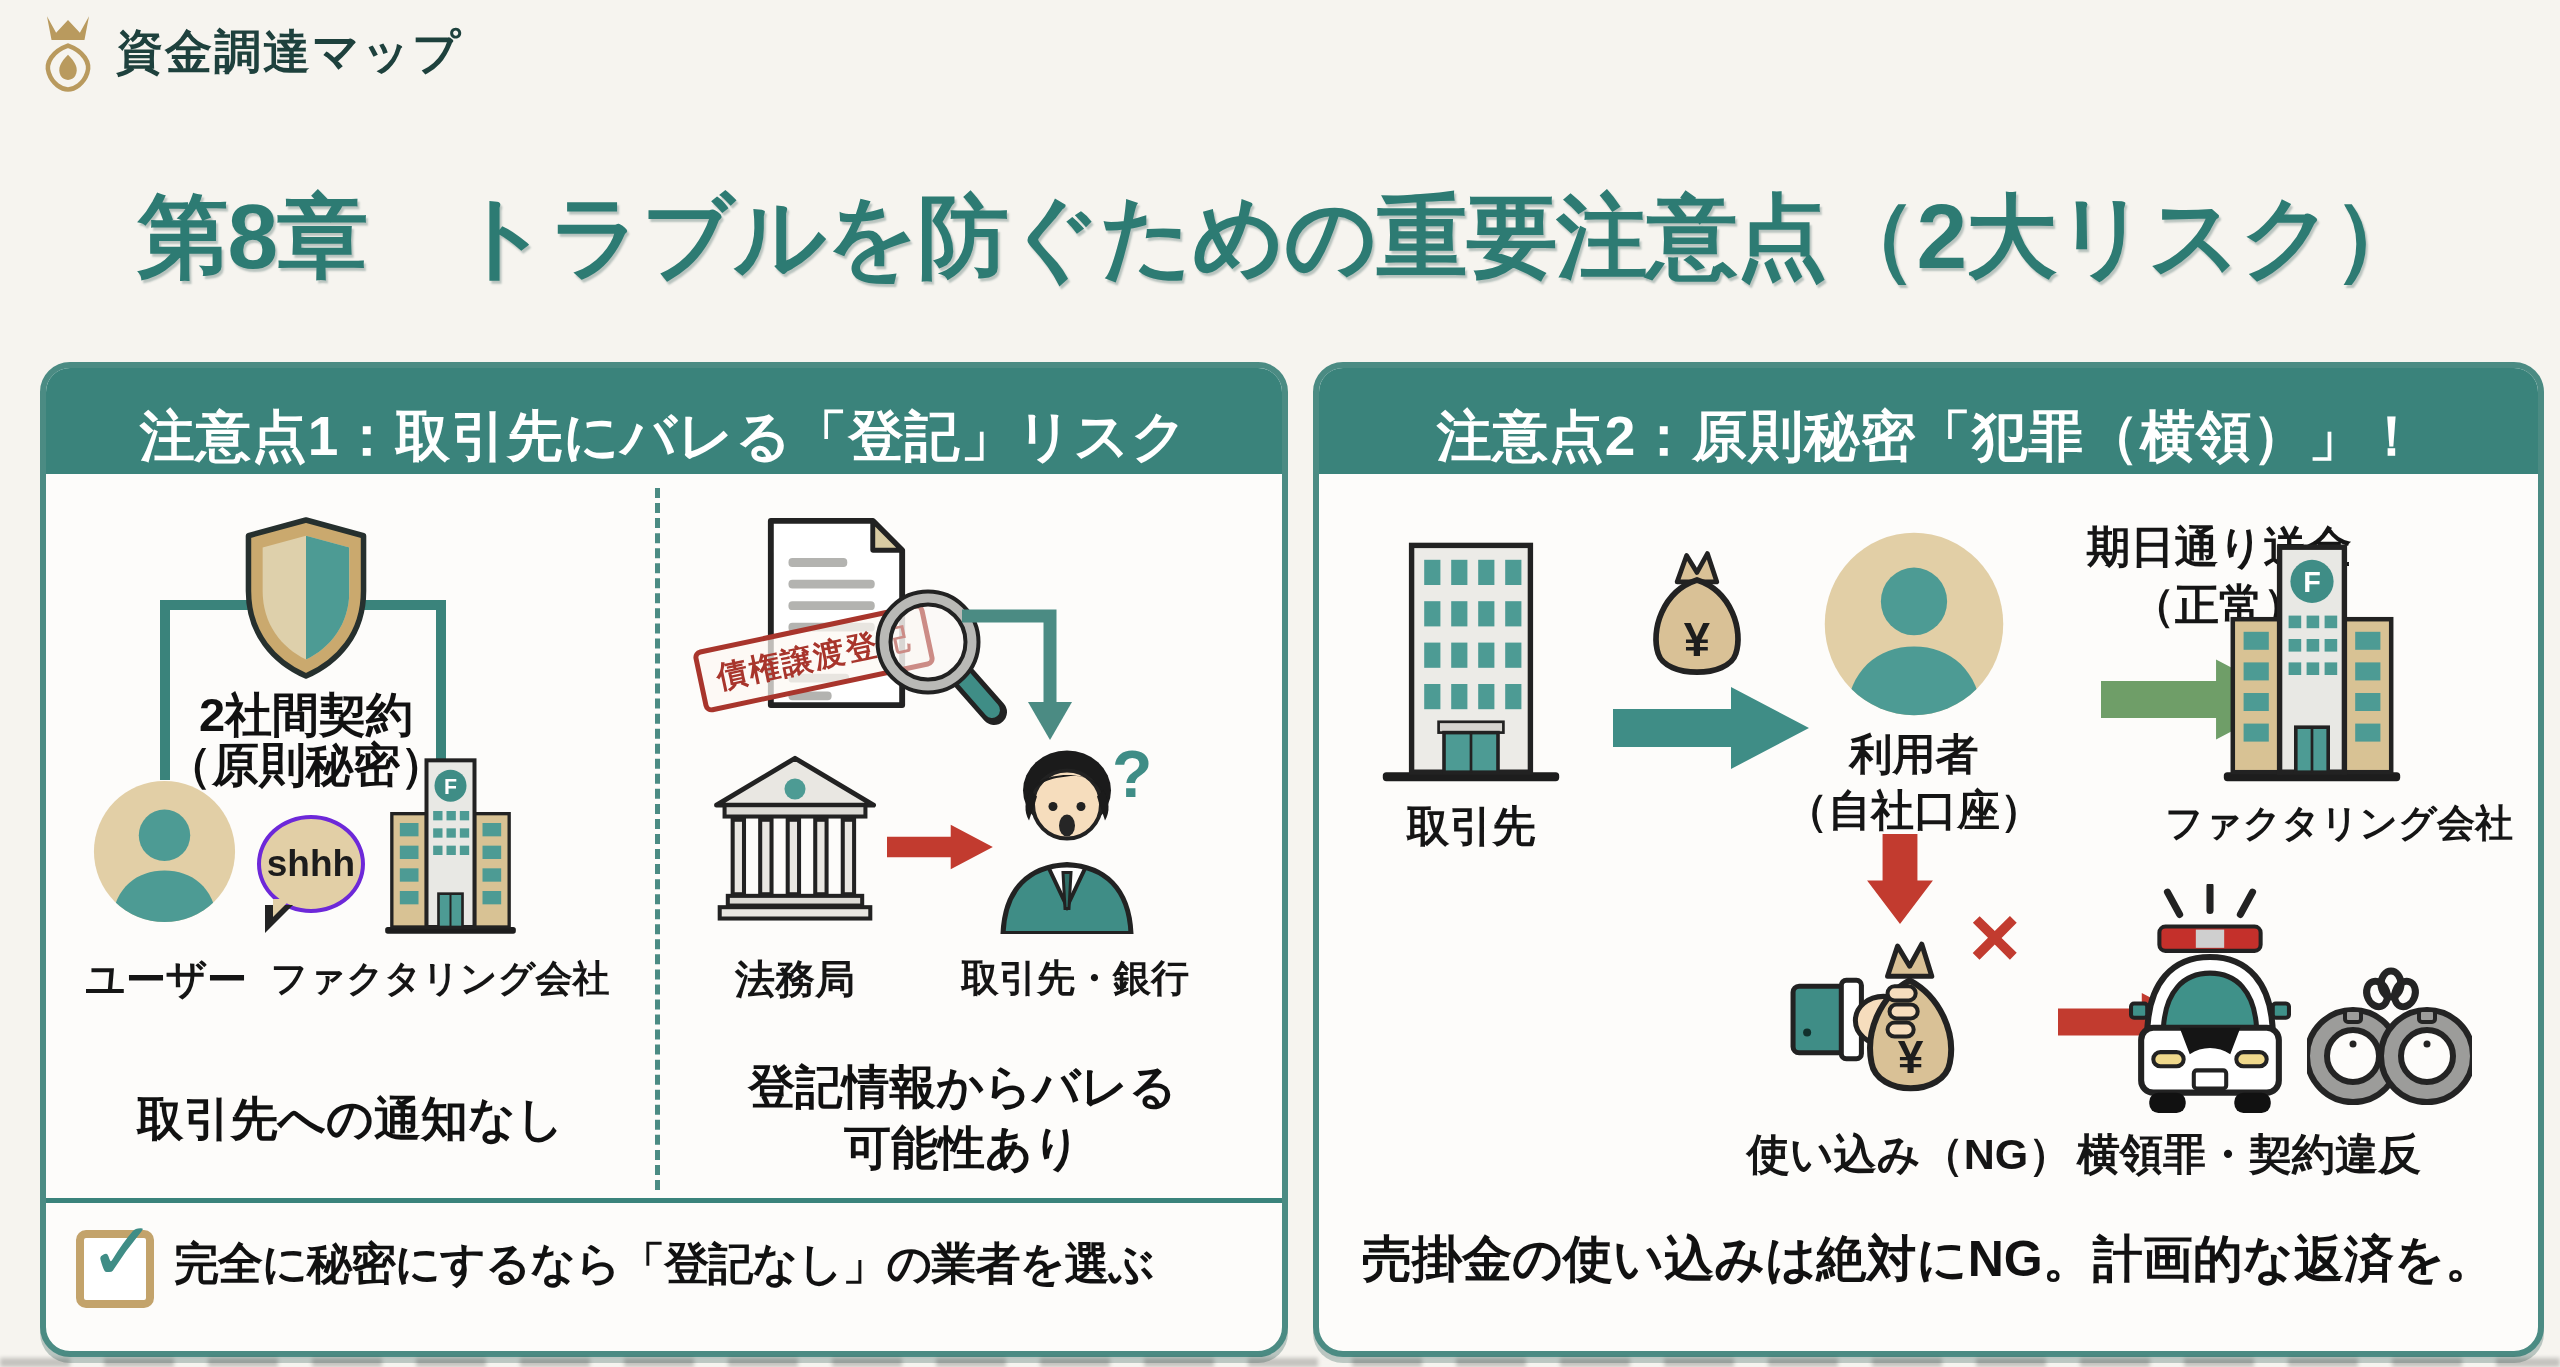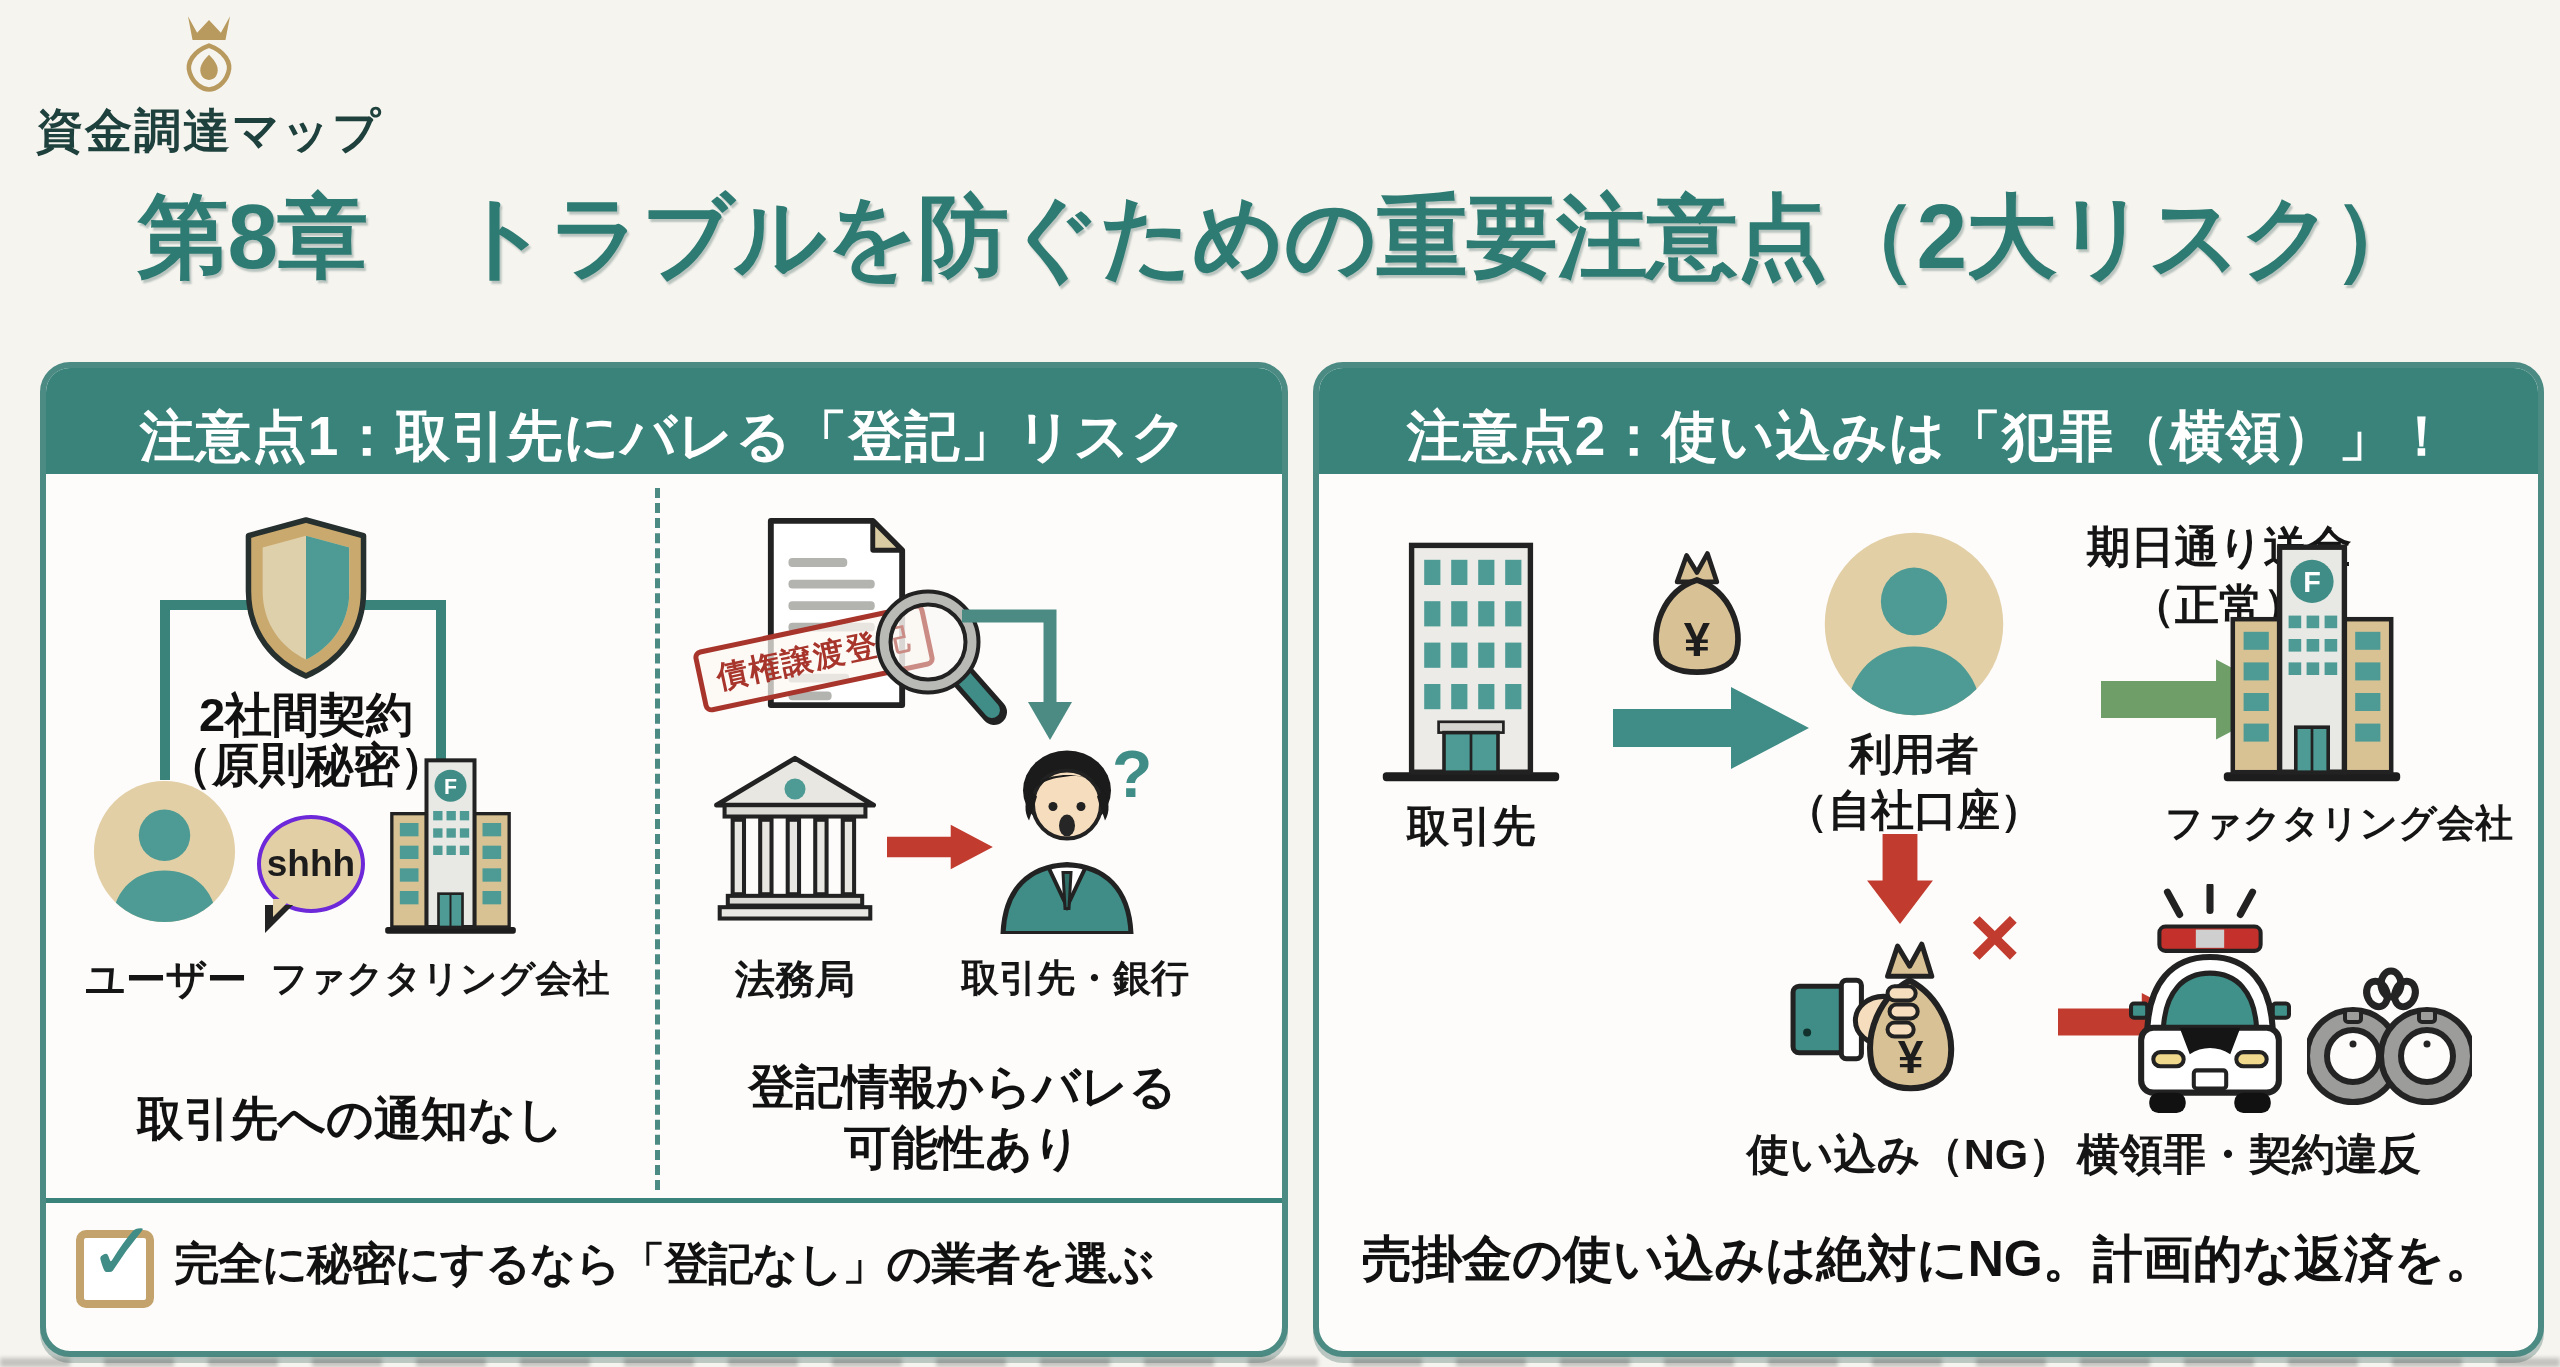--- a/index.html
+++ b/index.html
@@ -1,20 +1,20 @@
 <!DOCTYPE html>
 <html><head>
 <meta charset="utf-8">
 <style>
   html,body{margin:0;padding:0;}
   body{font-family:"Liberation Sans","DejaVu Sans",sans-serif;background:#e9e7e1;}
   .page{position:relative;width:2560px;height:1367px;background:#f6f4ef;overflow:hidden;}
 
   
-  .brand{position:absolute;left:36px;top:12px;display:flex;align-items:center;gap:8px;flex-direction:column;}
+  .brand{position:absolute;left:36px;top:12px;display:flex;align-items:center;gap:16px;}
   .brand-name{font-size:47px;font-weight:900;color:#1e413d;letter-spacing:2px;}
 
   
   .main-title{position:absolute;left:55px;top:176px;width:2450px;text-align:center;
     font-size:91px;font-weight:900;color:#2d7b73;letter-spacing:-1px;white-space:nowrap;
     text-shadow:2px 3px 2px rgba(25,70,64,.28);}
 
   
   .panels{position:absolute;left:40px;top:362px;display:flex;gap:25px;}
   .panel{background:#fdfcfa;border:6px solid #4b8b83;border-radius:30px;overflow:hidden;
@@ -233,21 +233,21 @@
           <span class="checkbox">
             <span class="check">✓</span>
           </span>
           <span class="checklist-text">完全に秘密にするなら「登記なし」の業者を選ぶ</span>
         </div>
       </div>
     </section>
 
     <section class="panel panel-right">
       <div class="panel-header">
-        <span>注意点2：使い込みは「犯罪（横領）」！</span>
+        <span>注意点2：原則秘密「犯罪（横領）」！</span>
       </div>
       <div class="panel-body">
 
         <svg class="abs" style="left:62px;top:66px;" width="180" height="243" viewBox="0 0 200 270">
           <rect x="2" y="258" width="196" height="10" rx="4" fill="#1d1d1d"></rect>
           <rect x="34" y="6" width="132" height="252" fill="#ecebe7" stroke="#222" stroke-width="6"></rect>
           <rect x="48" y="22" width="18" height="28" fill="#4d9b94"></rect>
             <rect x="78" y="22" width="18" height="28" fill="#4d9b94"></rect>
             <rect x="108" y="22" width="18" height="28" fill="#4d9b94"></rect>
             <rect x="138" y="22" width="18" height="28" fill="#4d9b94"></rect>

